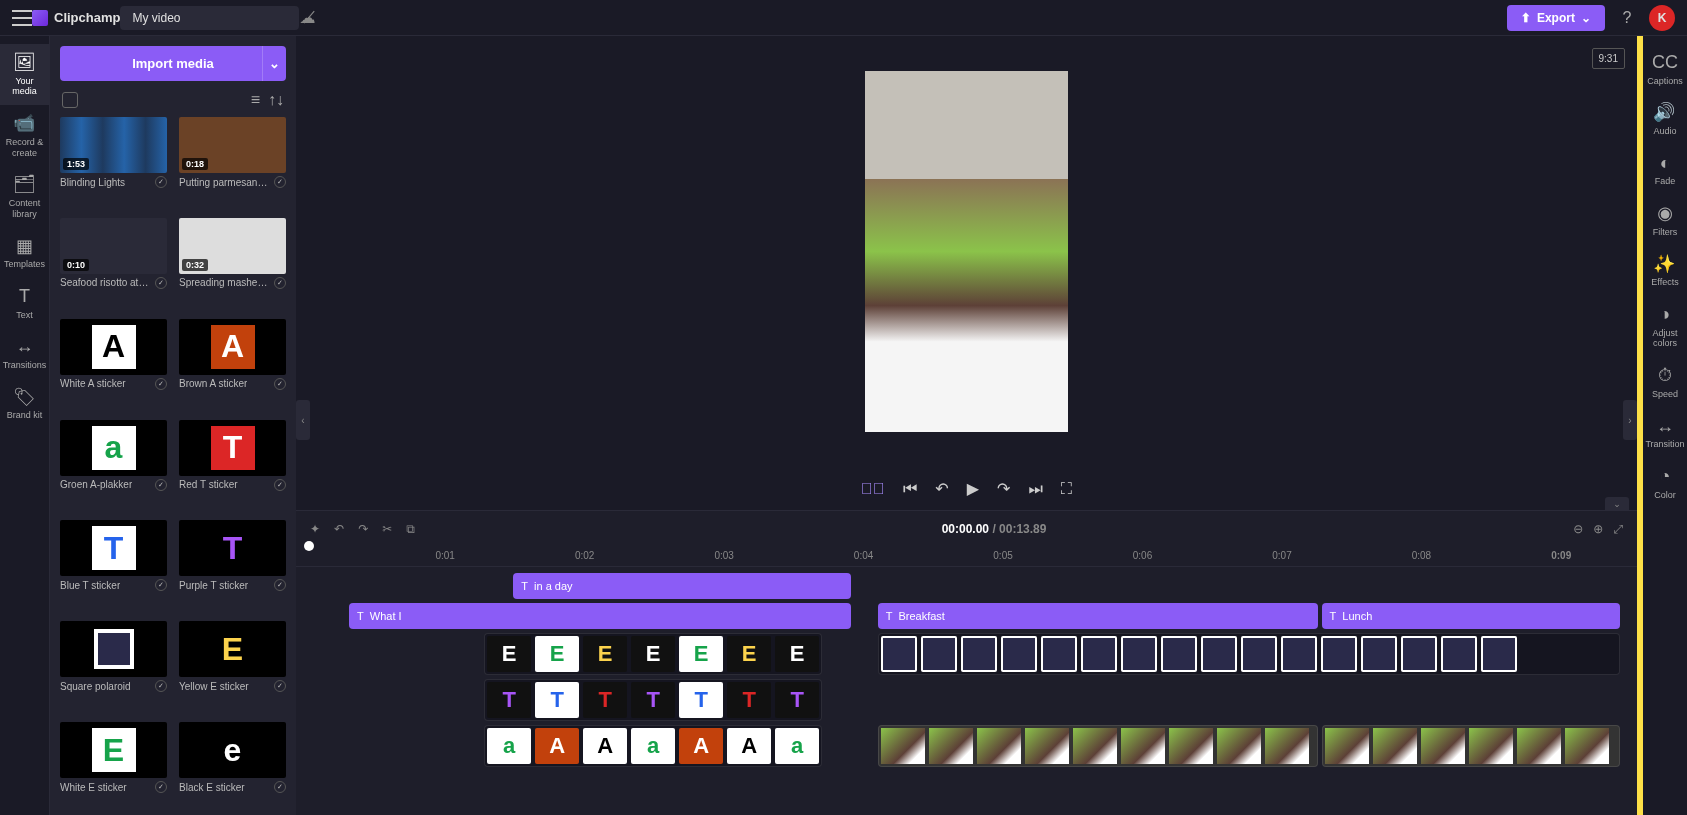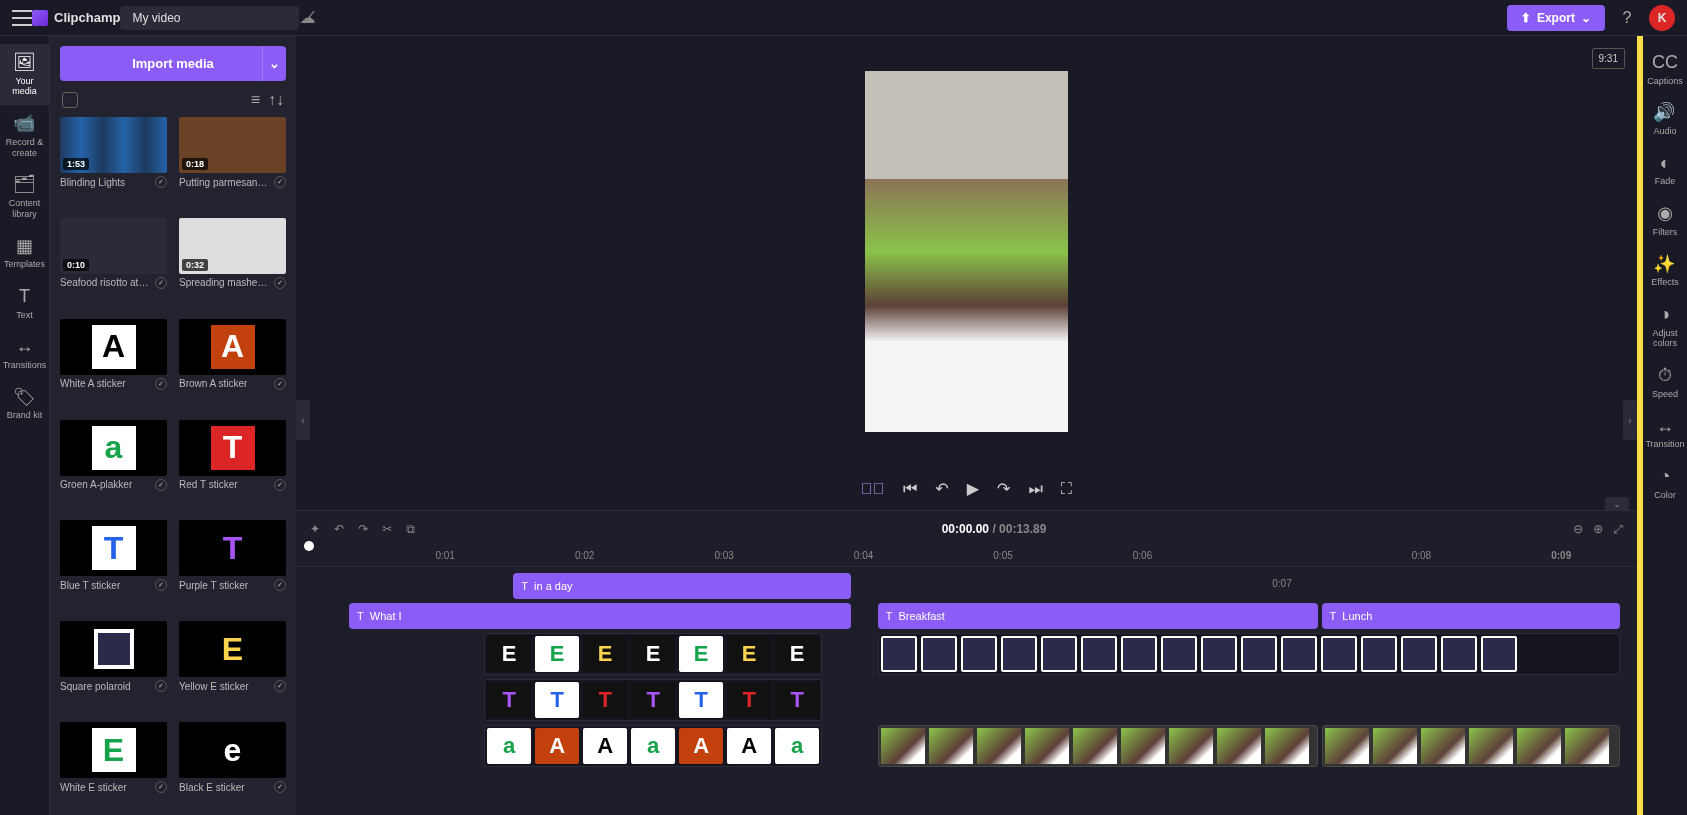--- a/index.html
+++ b/index.html
@@ -313,21 +313,21 @@
         </div>
       </div>
       <div class="tl-ruler" id="tl-ruler">
         <div class="playhead"></div>
       <span class="tl-tick" style="left: 10.4%;">0:01</span>
           <span class="tl-tick" style="left: 20.8%;">0:02</span>
           <span class="tl-tick" style="left: 31.2%;">0:03</span>
           <span class="tl-tick" style="left: 41.6%;">0:04</span>
           <span class="tl-tick" style="left: 52%;">0:05</span>
           <span class="tl-tick" style="left: 62.4%;">0:06</span>
-          <span class="tl-tick" style="left: 72.8%; margin-top: 28px;">0:07</span>
+          <span class="tl-tick" style="left: 72.8%;">0:07</span>
           <span class="tl-tick" style="left: 83.2%;">0:08</span>
           <span class="tl-tick" style="left: 93.6%; font-weight: bold;">0:09</span>
         </div>
       <div class="tracks" id="tracks">
           <div class="track">
             <div class="clip purple" style="left:15.8%;width:25.5%">
               <span class="clip-icon">T</span>
               <span>in a day</span>
             </div>
           </div>

